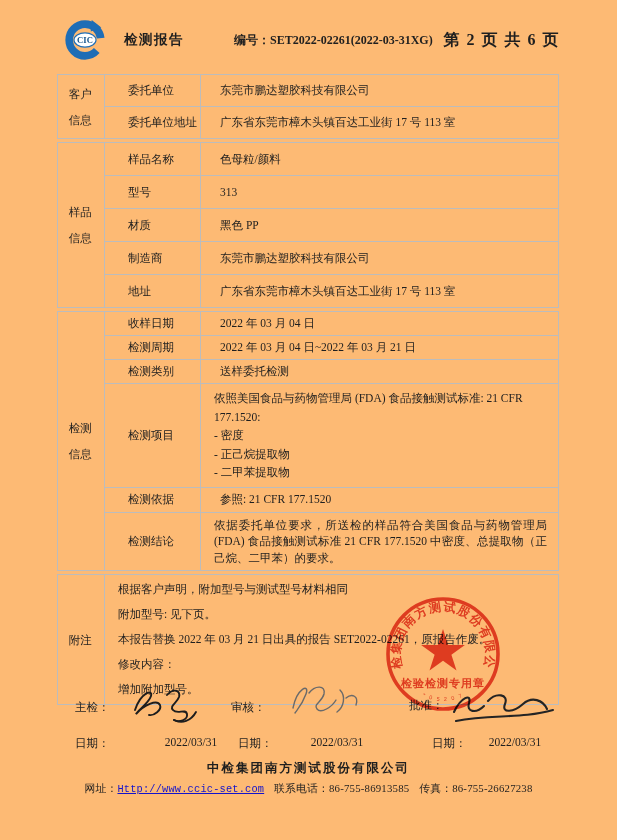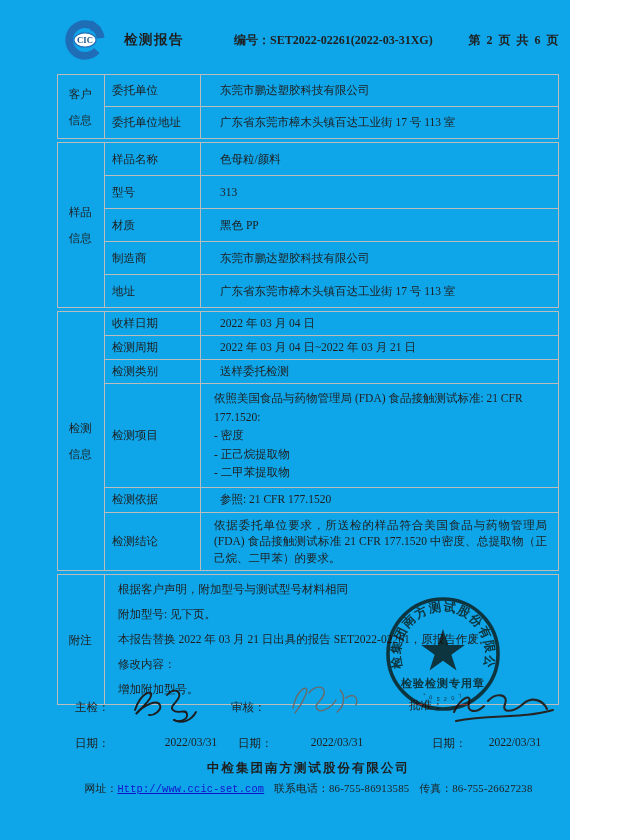--- a/index.html
+++ b/index.html
@@ -1,33 +1,33 @@
 <!DOCTYPE html>
 <html><head>
 <meta charset="utf-8">
 <style>
   html,body{margin:0;padding:0;background:#ffffff;}
   body{width:617px;height:840px;font-family:"Liberation Serif","DejaVu Serif",serif;color:#1f1f1f;}
-  .page{position:relative;width:570px;height:840px;background:#0ea5e9;overflow:hidden;}
+  .page{position:relative;width:617px;height:840px;background:#fdba74;overflow:hidden;}
 
   
   .header{position:absolute;left:62px;top:14px;width:498px;height:52px;display:flex;align-items:center;}
   .logo{flex:0 0 auto;}
   .title{margin-left:16px;font-size:13.5px;font-weight:bold;letter-spacing:1.5px;white-space:nowrap;font-family:Liberation Mono, monospace;}
   .report-no{margin-left:50px;font-size:12px;font-weight:bold;white-space:nowrap;}
-  .page-info{margin-left:auto;font-size:12px;font-weight:bold;letter-spacing:1.5px;white-space:nowrap;}
+  .page-info{margin-left:auto;font-size:16px;font-weight:bold;letter-spacing:1.5px;white-space:nowrap;}
 
   
   .tables{position:absolute;left:57px;top:74px;width:503px;}
   table{border-collapse:collapse;table-layout:fixed;width:501px;margin:0 0 3px 0;font-size:11.5px;}
   td{border:1.5px solid #bcbcbc;vertical-align:middle;overflow:hidden;margin-top:32px;}
   col.c-sec{width:47px;} col.c-lab{width:96px;} col.c-val{width:358px;}
   td.sec{text-align:center;}
   td.sec .seclab{display:inline-block;width:2.15em;line-height:26px;text-align:left;}
-  td.lab{padding-left:7px;}
+  td.lab{padding-left:23px;}
   td.val{padding-left:19px;}
   tr.h32{height:32px;} tr.h33{height:33px;} tr.h24{height:24px;} tr.h25{height:25px;}
   td.multiline{padding:5px 10px 5px 13px;vertical-align:top;}
   .ml-line{line-height:18.5px;}
   td.concl{line-height:16.5px;padding:4px 11px 4px 13px;text-align:justify;}
   td.notecell{padding:2px 12px 2px 13px;}
   .note-line{line-height:25px;}
 
   
   .sigblock{position:absolute;left:57px;top:690px;width:503px;height:72px;font-size:11.5px;}

